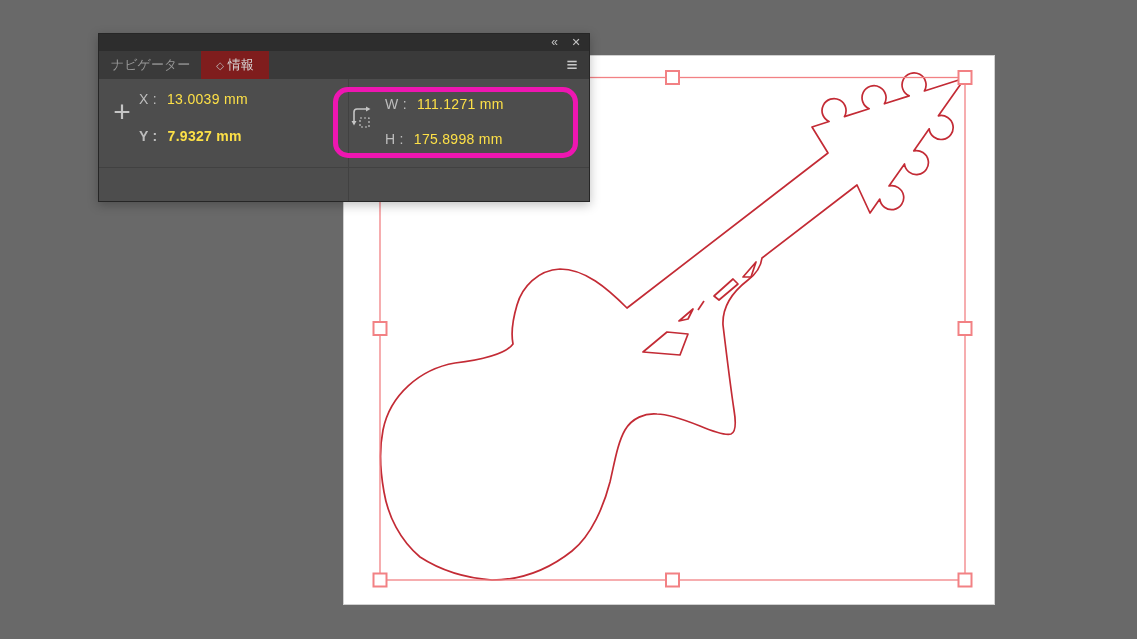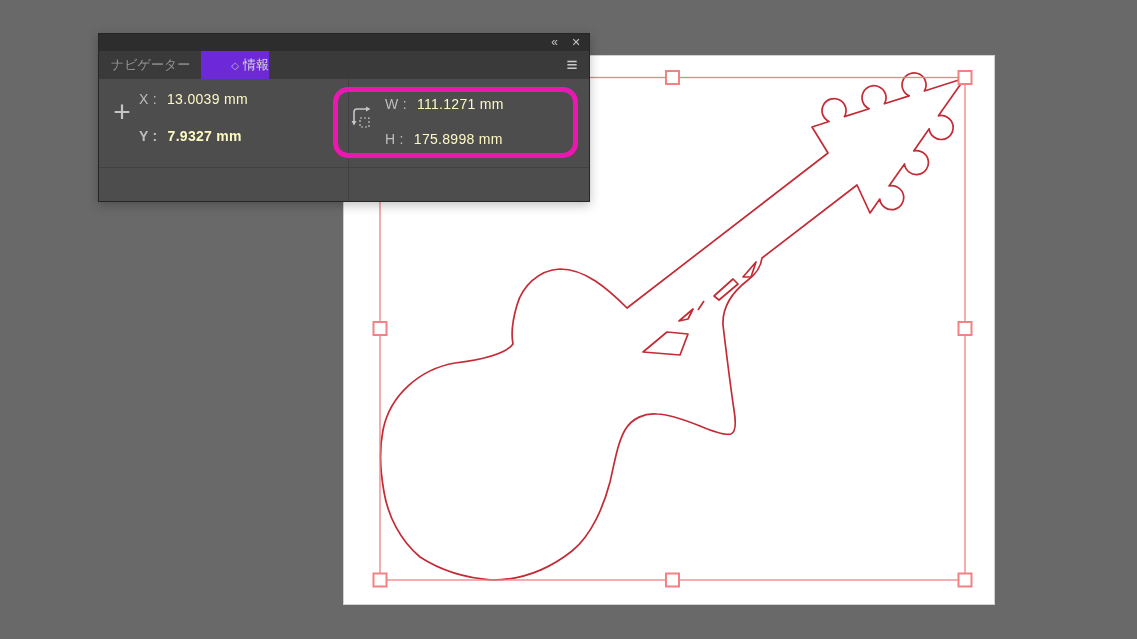--- a/index.html
+++ b/index.html
@@ -35,38 +35,38 @@
   .btn-close { right:4px; width:18px; font-size:11px; }
   .panel-tabs {
     position:absolute; left:0; top:17px; right:0; height:28px; background:#3a3a3a;
   }
   .tab {
     position:absolute; top:0; height:28px; line-height:28px;
     font-size:13px; color:#969696; cursor:pointer; white-space:nowrap;
   }
   .tab-nav { left:12px; }
   .tab-info {
-    left:102px; width:68px; background:#6d28d9; color:#d8d8d8; text-align:right;
+    left:102px; width:68px; background:#7f1d1d; color:#d8d8d8; text-align:center;
   }
   .tab-info .tab-state { font-size:10px; color:#bdbdbd; margin-right:4px; }
   .panel-menu {
     position:absolute; right:8px; top:6px; width:18px; height:16px;
     color:#c8c8c8; font-size:19px; line-height:15px; text-align:center; cursor:pointer;
   }
   .panel-body {
     position:absolute; left:0; top:45px; right:0; bottom:0; background:#4d4d4d;
   }
   .div-v { position:absolute; left:249px; top:0; bottom:0; width:1px; background:#414141; }
   .div-h { position:absolute; left:0; right:0; top:88px; height:1px; background:#414141; }
   .info-row {
     position:absolute; white-space:nowrap; font-size:14px; color:#c9c9c9;
     letter-spacing:.3px;
   }
   .info-row .lbl { color:#bdbdbd; margin-right:10px; }
-  .info-row .val { color:#fef9c3; }
+  .info-row .val { color:#fde047; }
   .row-x { left:40px; top:12px; }
   .row-y { left:40px; top:49px;font-weight:bold; }
   .row-w { left:286px; top:17px; }
   .row-h { left:286px; top:52px;text-align:right; }
   .crosshair {
     position:absolute; left:10px; top:20px; width:26px; height:26px;
     color:#c5c5c5; font-size:30px; line-height:25px; font-weight:200; text-align:center;
   }
   .wh-icon { position:absolute; left:252px; top:27px; }
 

